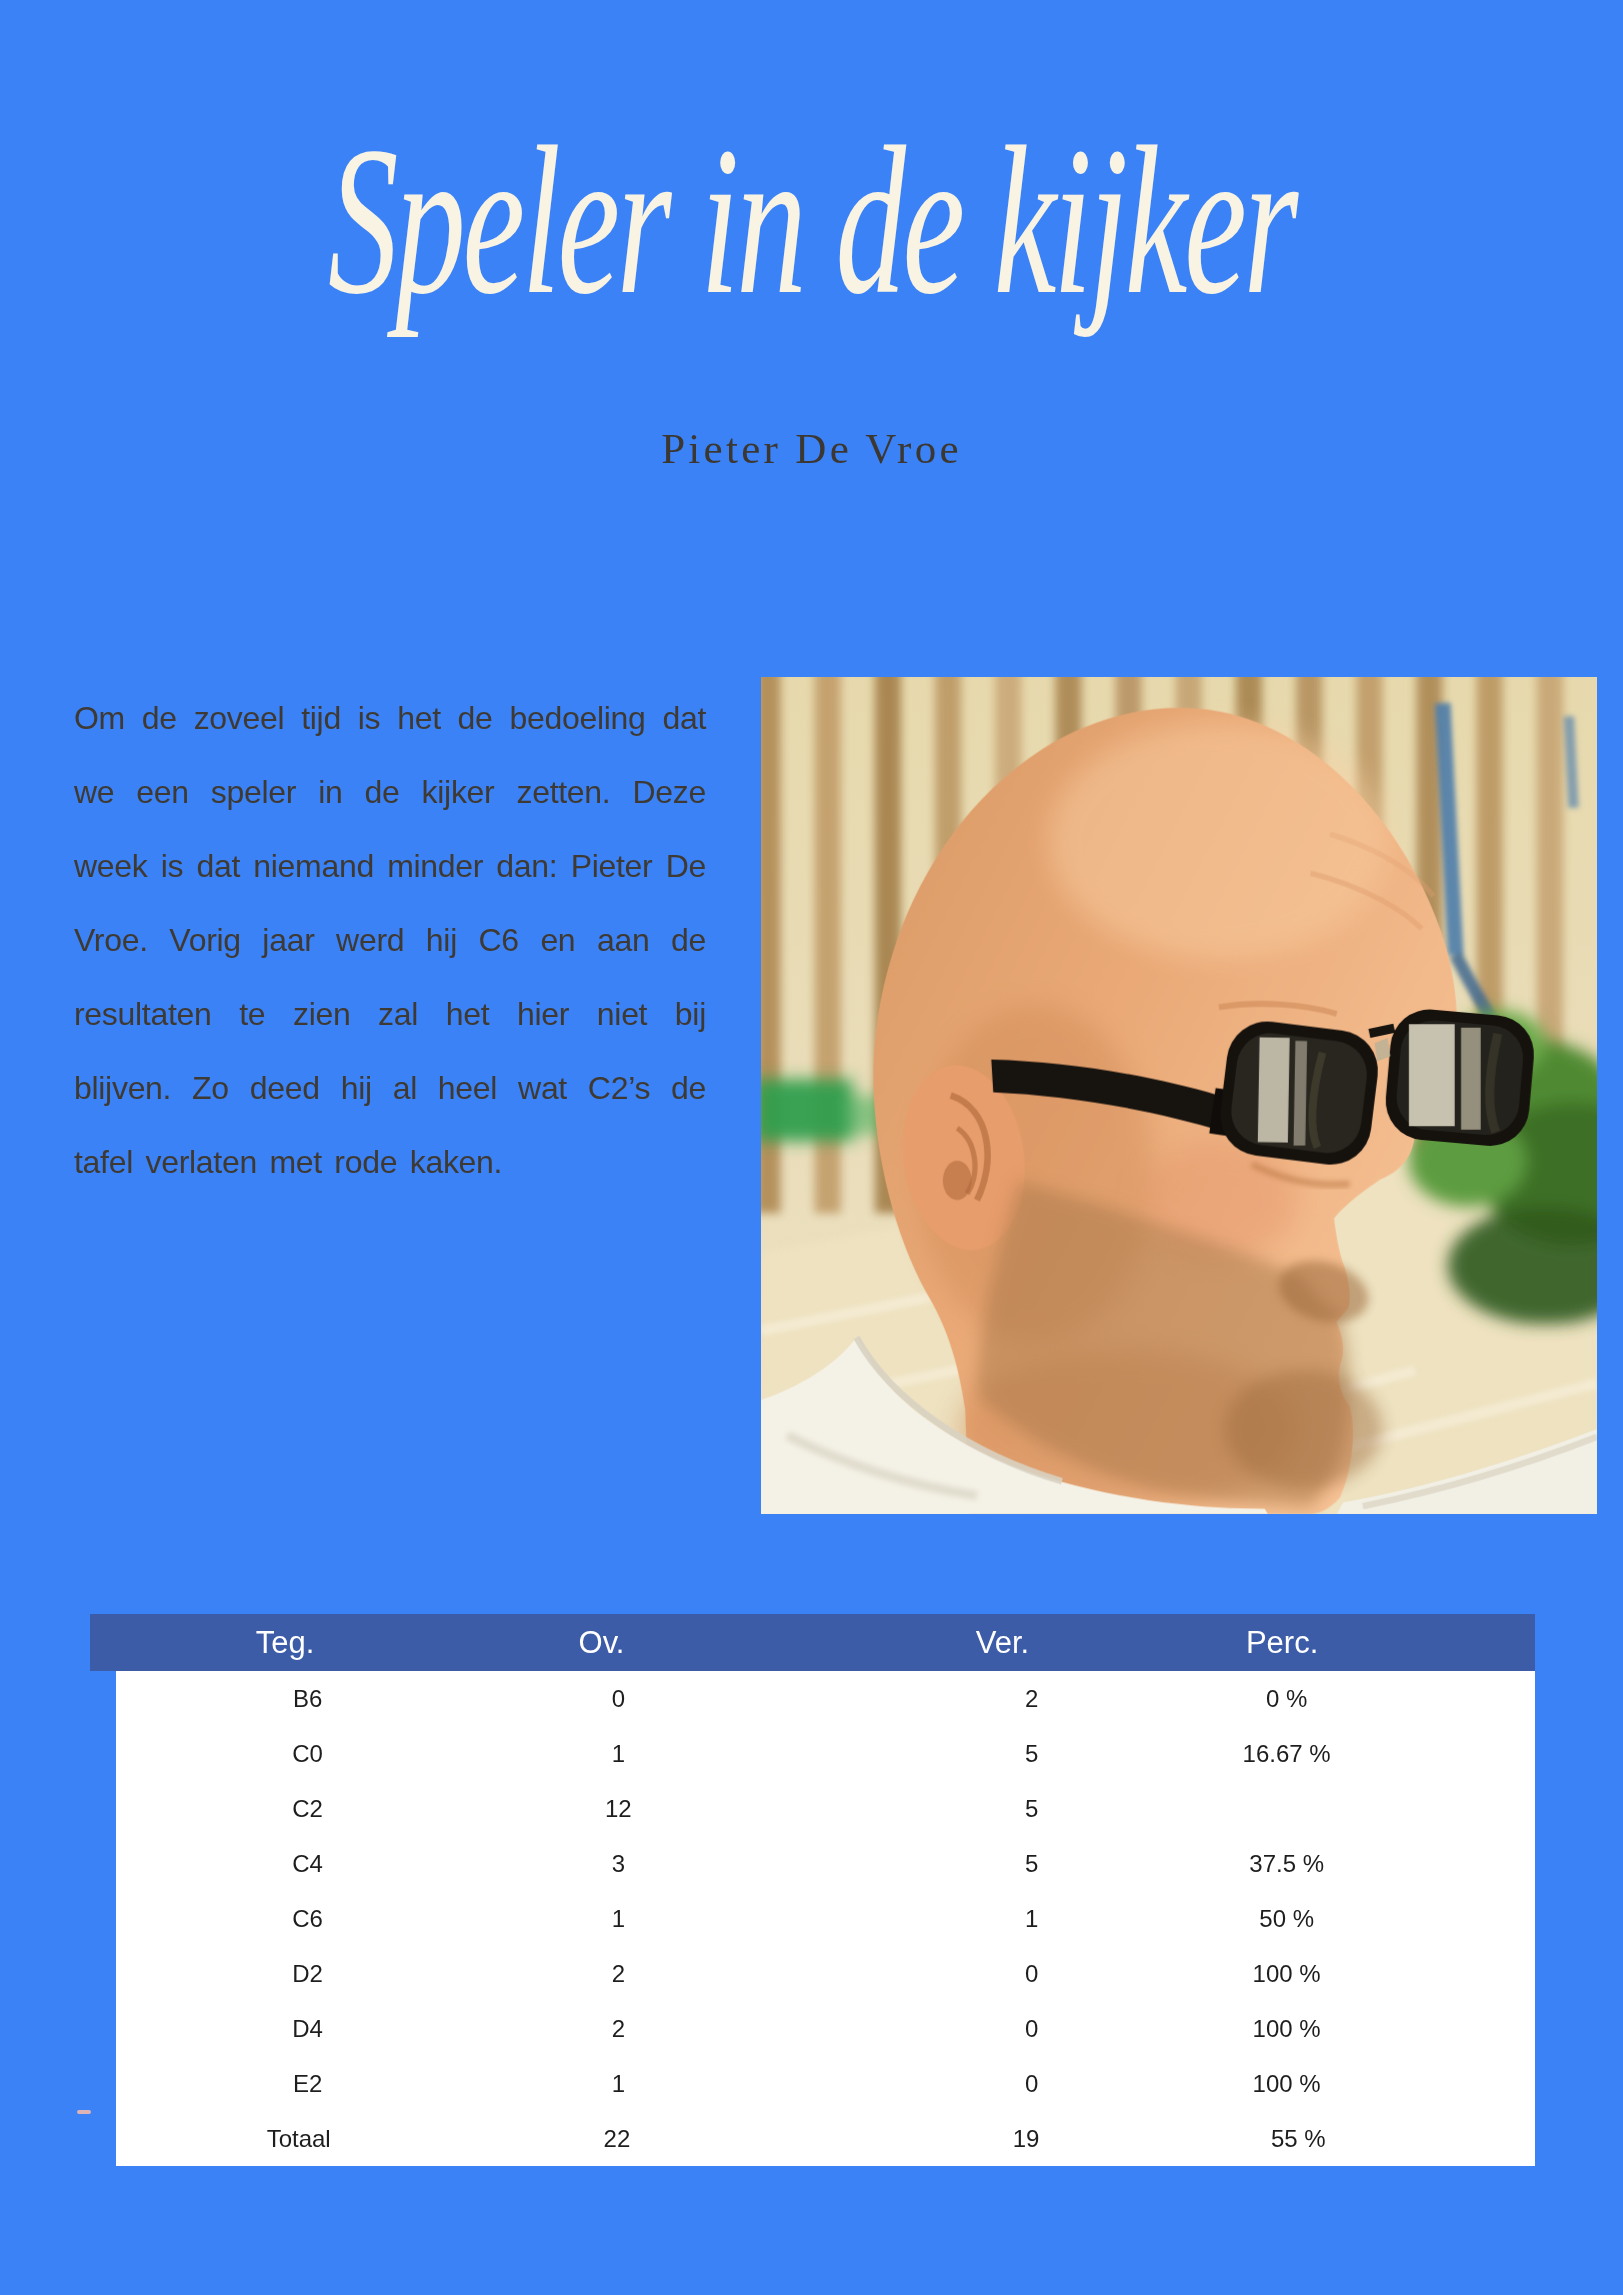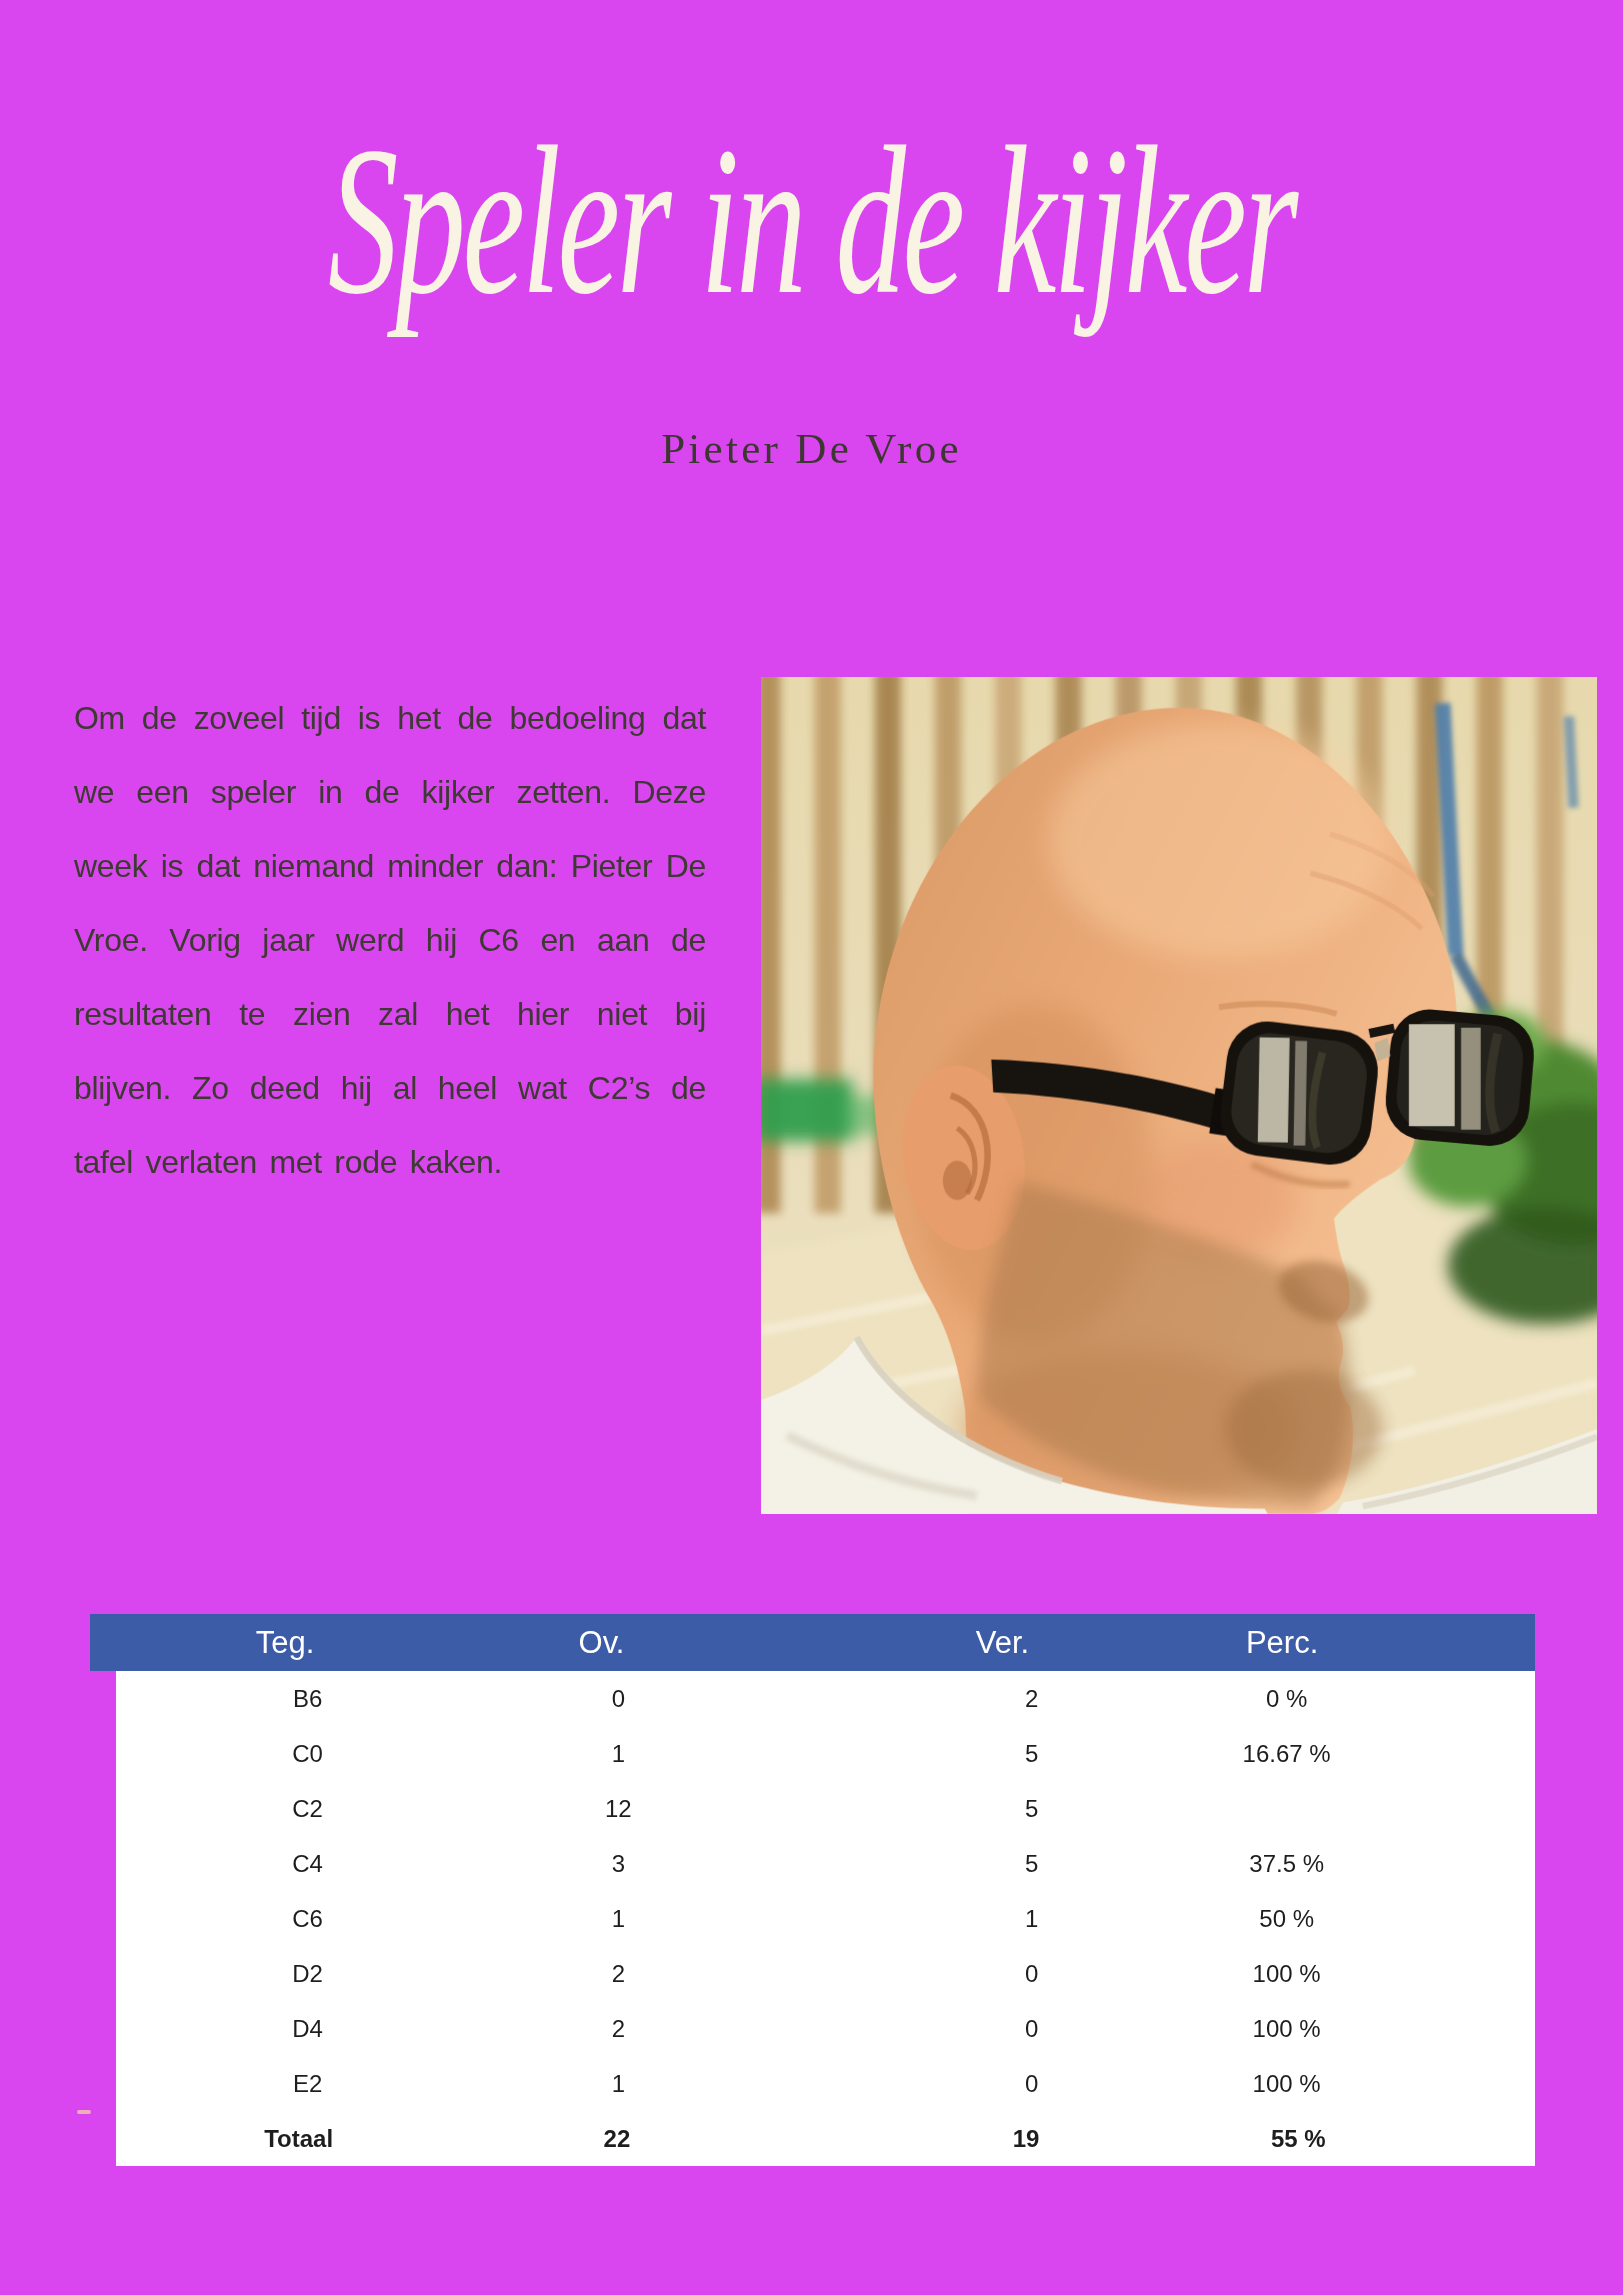--- a/index.html
+++ b/index.html
@@ -1,19 +1,19 @@
 <!DOCTYPE html>
 <html style="font-size:10.5px"><head>
 <meta charset="utf-8">
 <style>
   html,body{margin:0;padding:0;}
   .page{
     position:relative;
     width:1623px;height:2295px;
-    background:#d946ef;
+    background:#3b82f6;
     overflow:hidden;
     font-family:"Liberation Sans","DejaVu Sans",sans-serif;
   }
   .title{
     position:absolute;top:98px;left:0;width:100%;
     text-align:center;
     font-family:"Liberation Serif","DejaVu Serif",serif;
     font-style:italic;font-weight:normal;
     font-size:141px;letter-spacing:-3.3px;
     color:#f8f3e3;
@@ -46,21 +46,21 @@
     display:flex;align-items:center;
     height:57px;background:#3d5ca8;color:#ffffff;
     font-size:31px;
   }
   .results .row{
     display:flex;align-items:center;
     height:55px;background:#ffffff;color:#1e1e1e;
     font-size:24px;
     margin-left:26px;
   }
-  .results .row.total{font-weight:bold;gap:22px;}
+  .results .row.total{font-weight:normal;gap:22px;}
   .c0{width:27%;text-align:center;}
   .c1{width:16.8%;text-align:center;}
   .c2{width:21.2%;text-align:right;}
   .c3{width:35%;text-align:center;}
   .artifact{
     position:absolute;left:77px;top:2110px;width:14.4px;height:3.9px;
     background:#f0b9ae;border-radius:2px;opacity:.9;
   }
 </style>
 </head>

